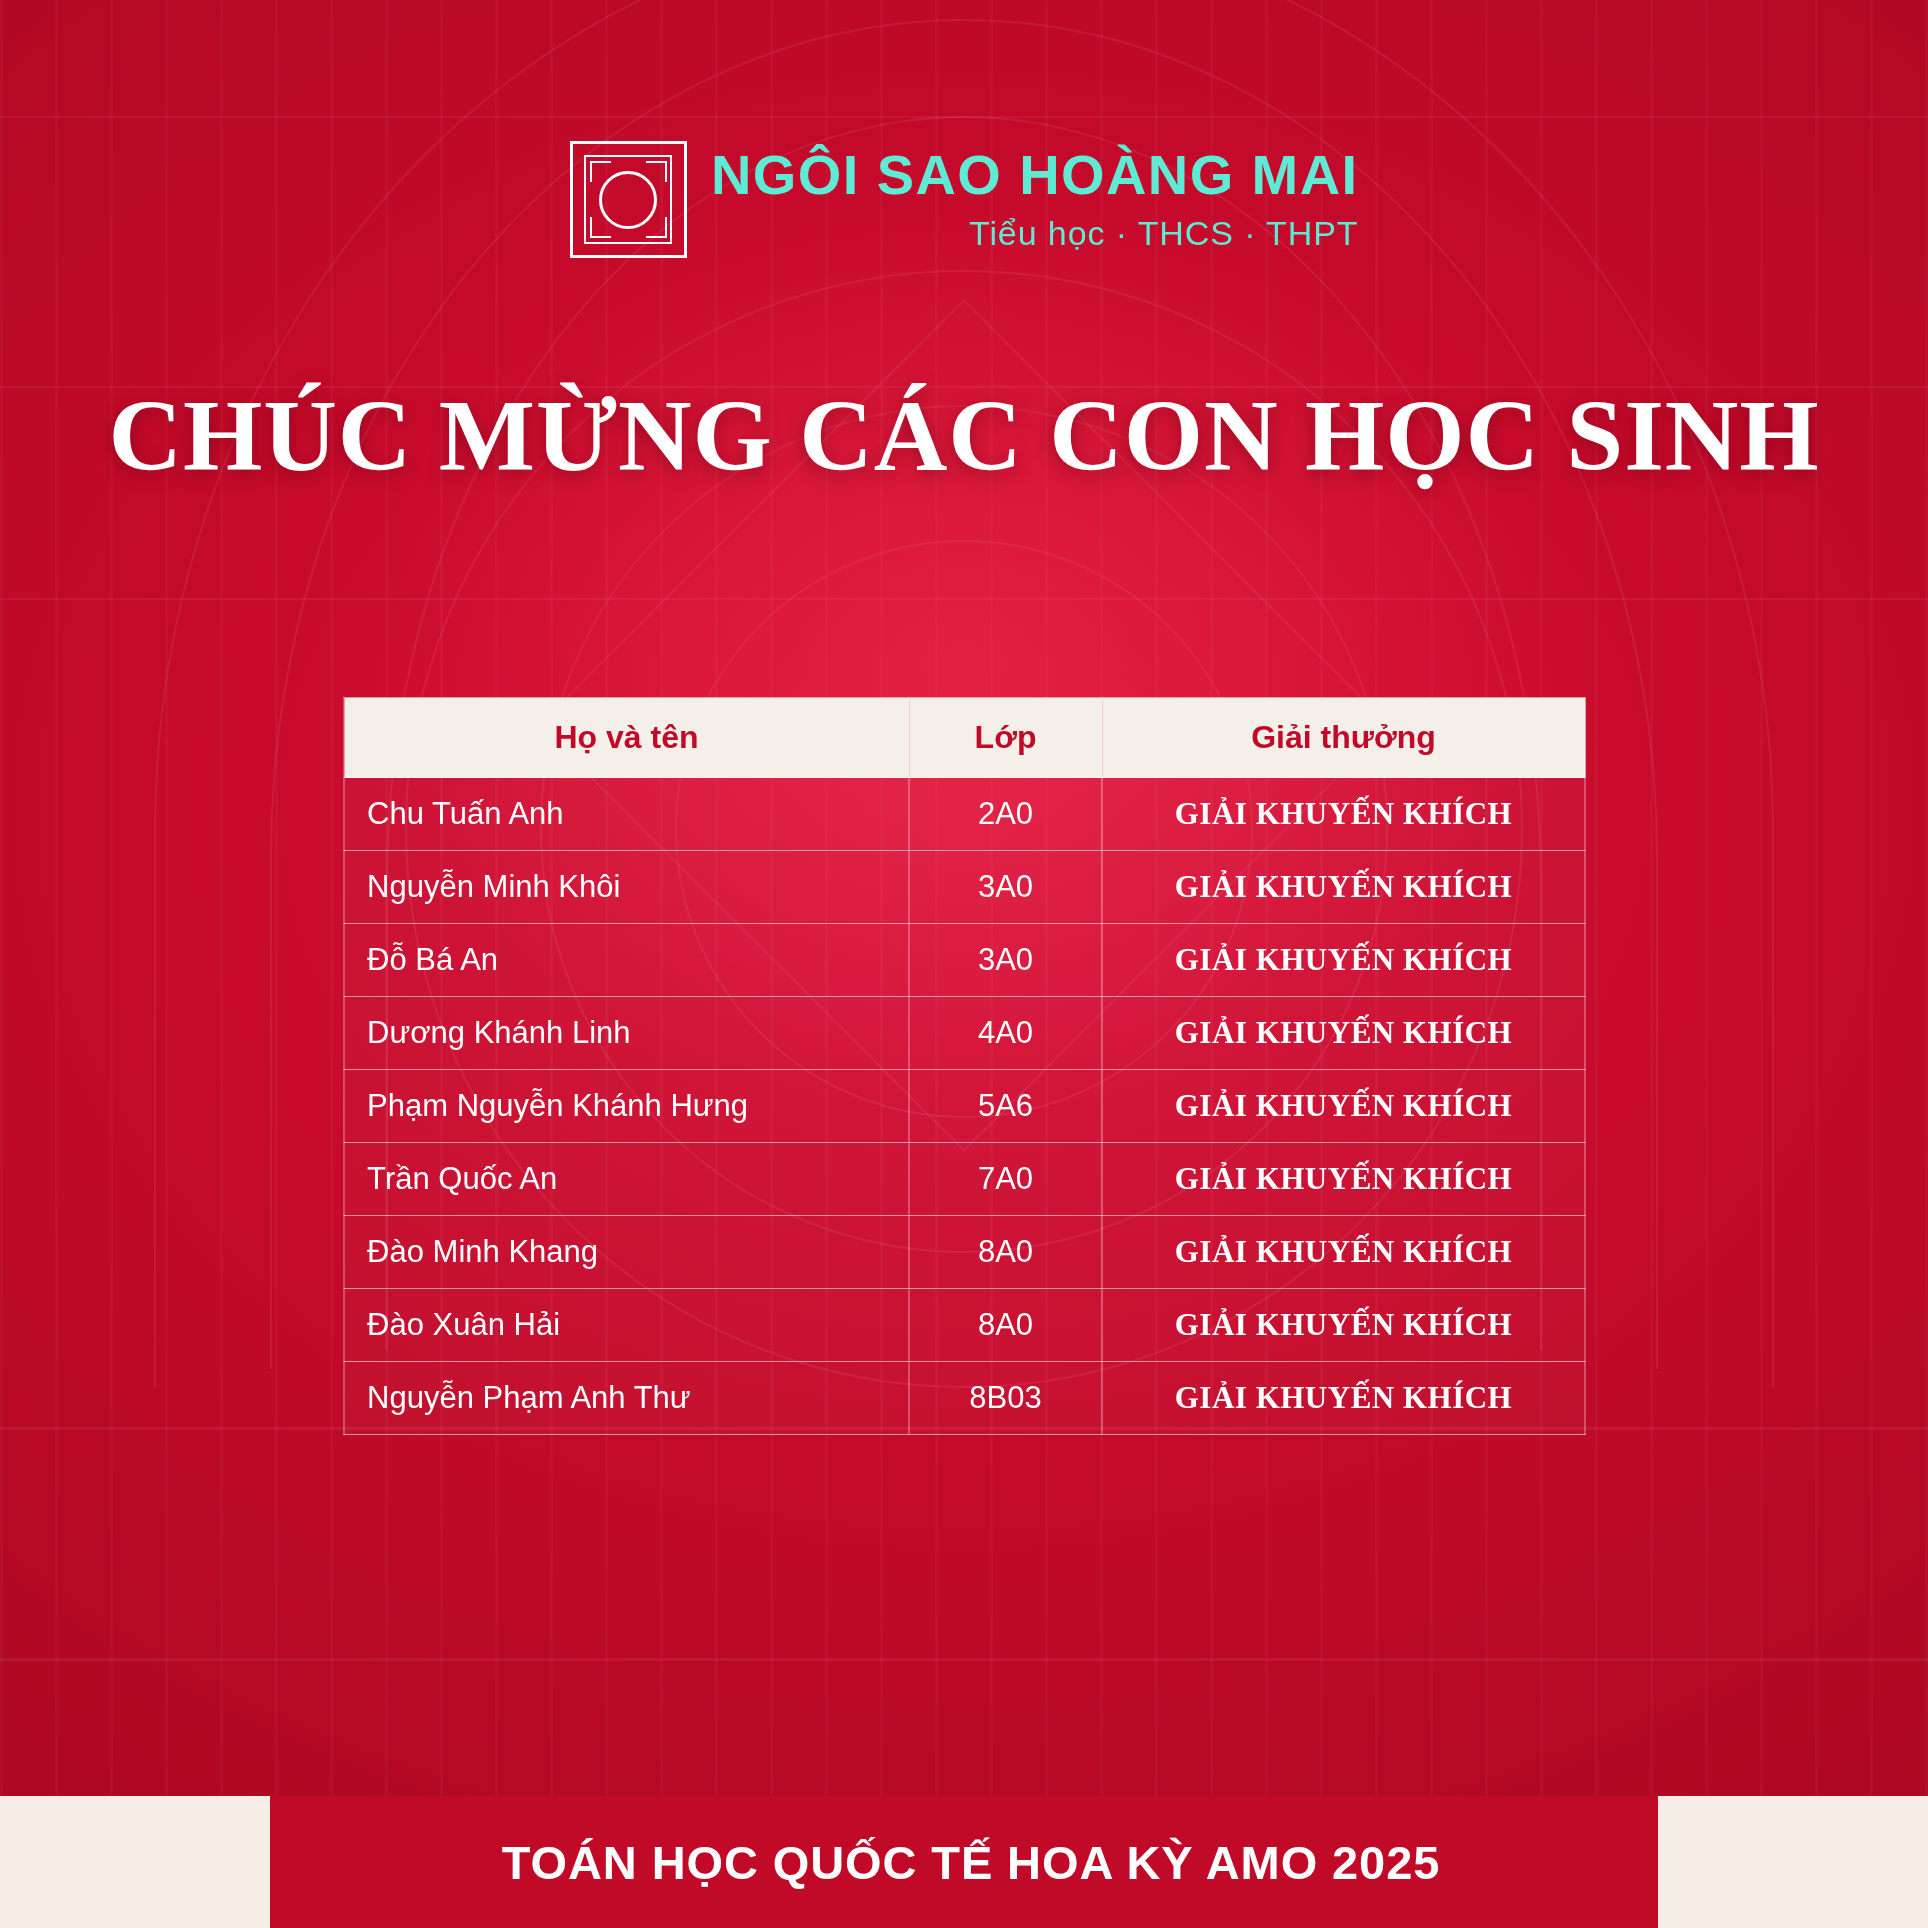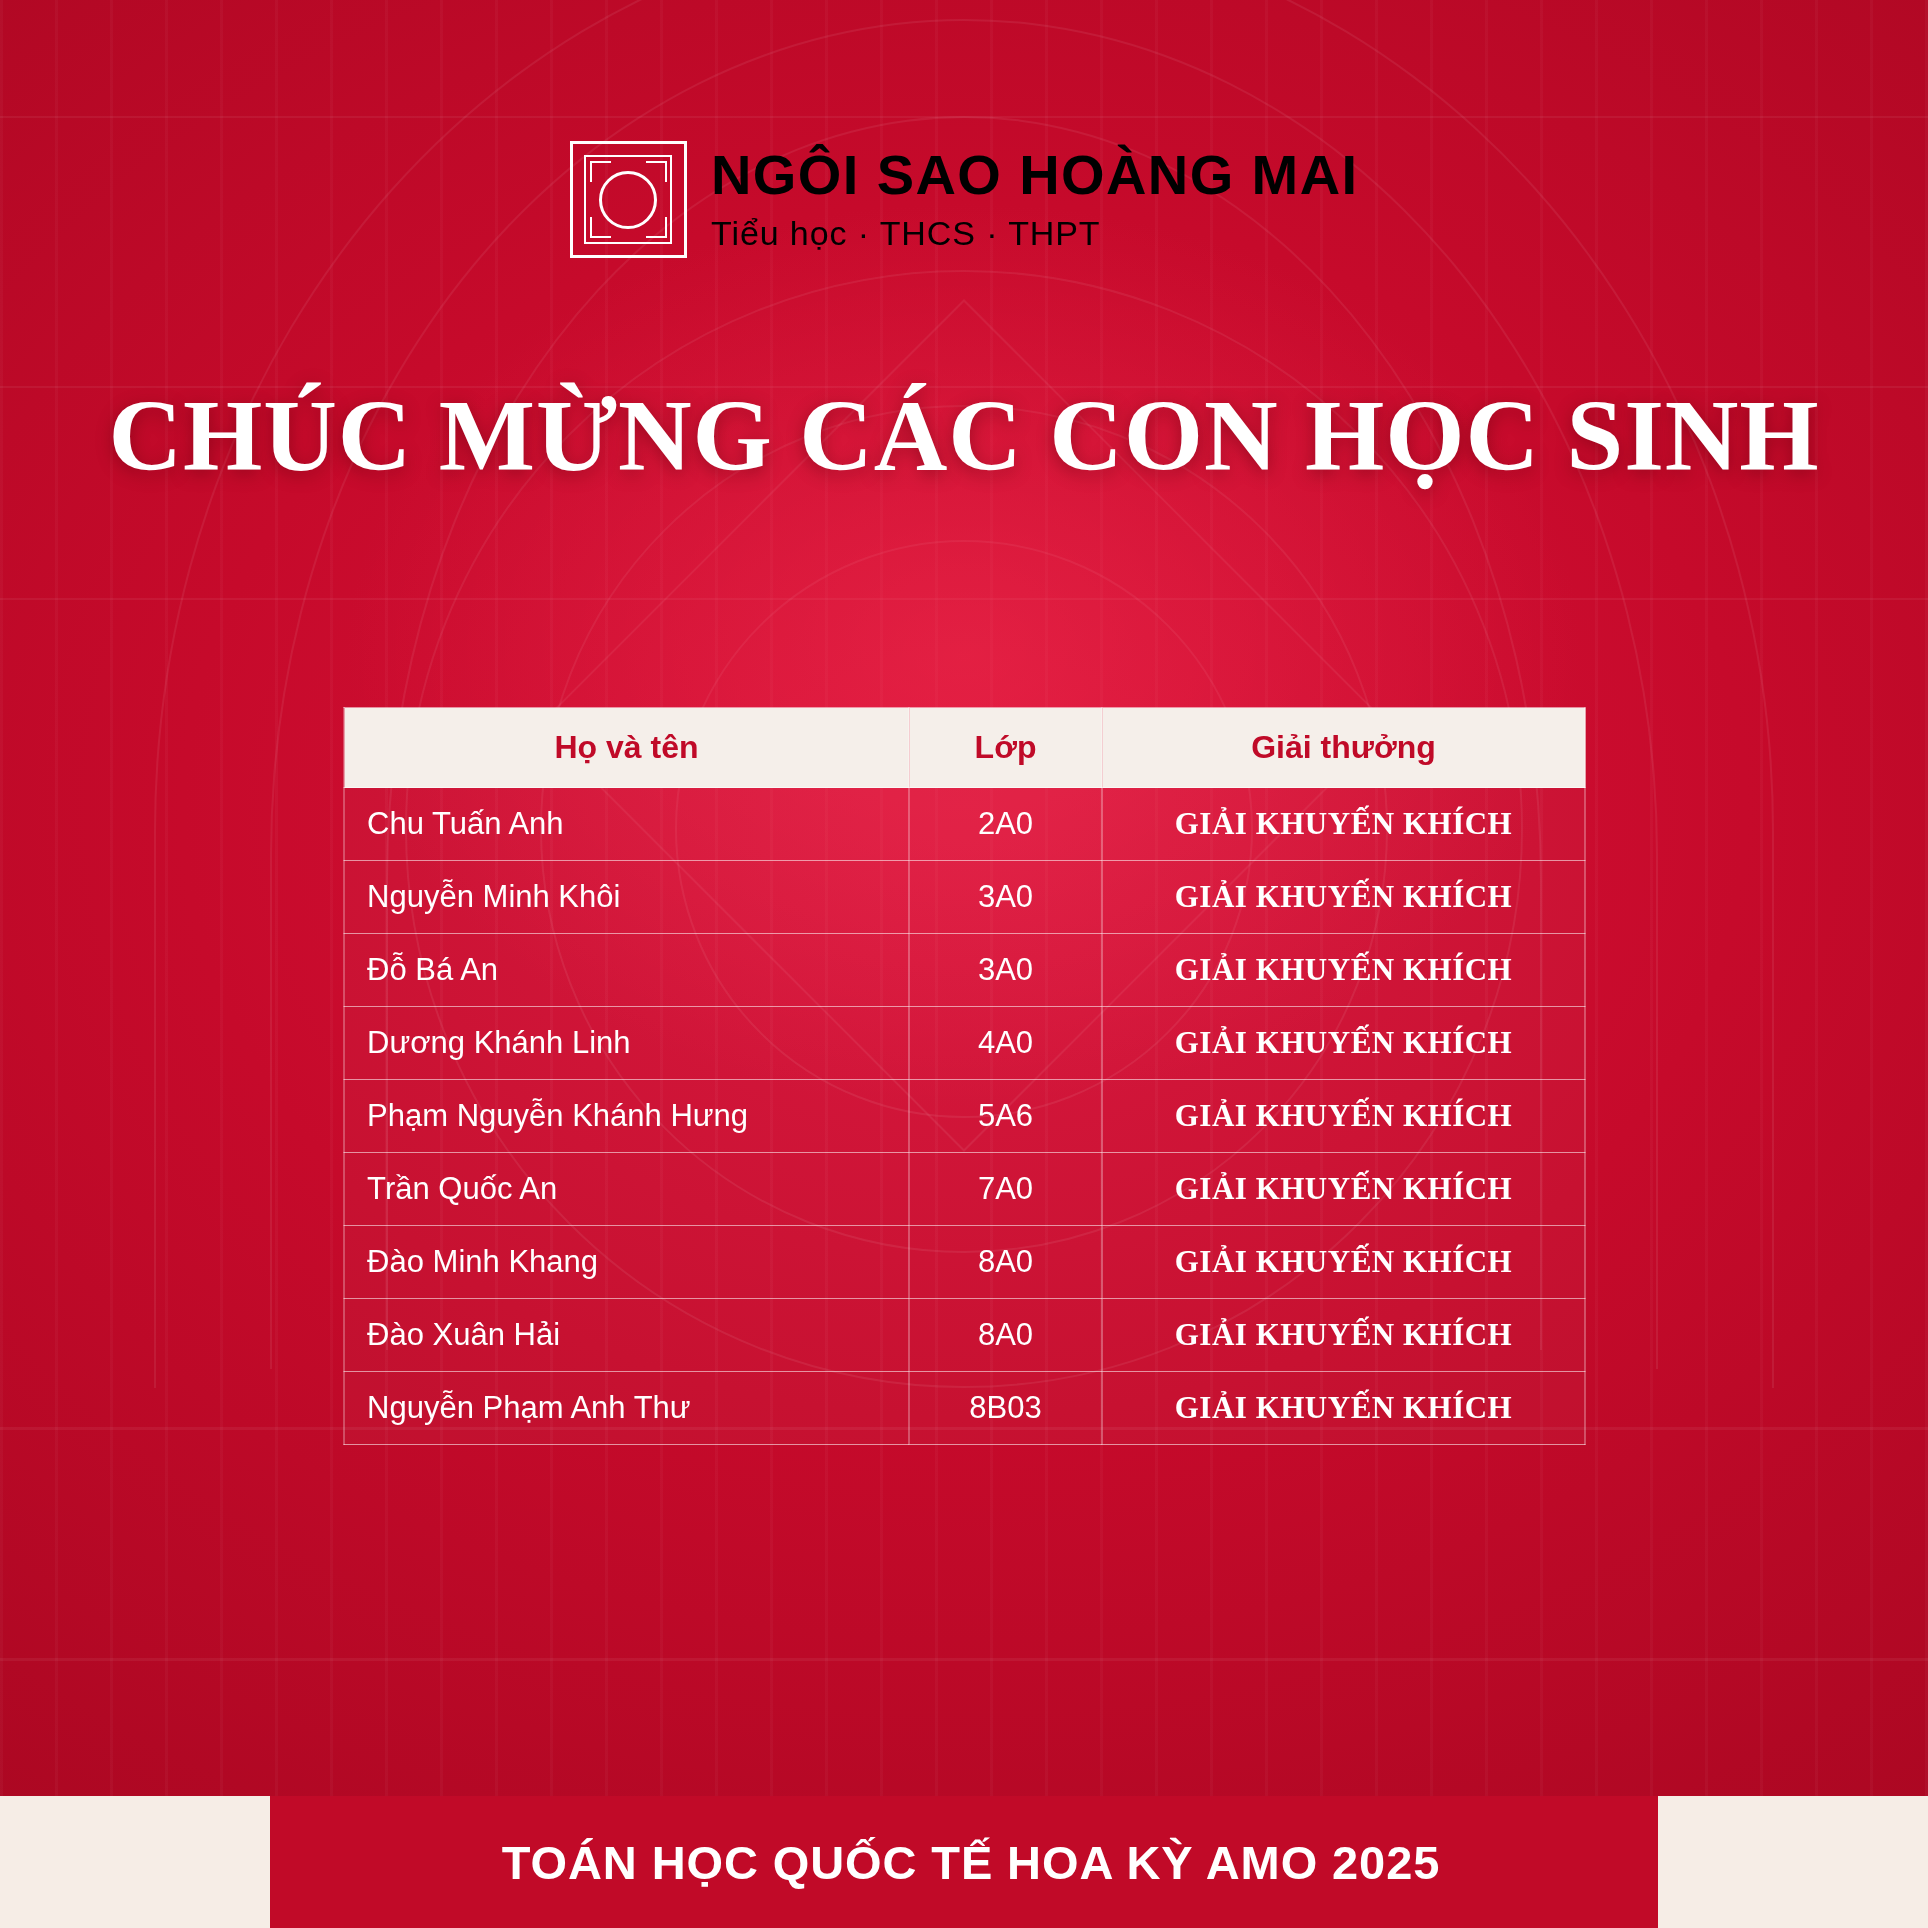--- a/index.html
+++ b/index.html
@@ -129,21 +129,21 @@
     position: absolute;
     width: 21px; height: 21px;
     border: 2.8px solid #ffffff;
     z-index: 1;
   }
   .logo-mark .corner.tl { top: 17px; left: 17px; border-right: none; border-bottom: none; }
   .logo-mark .corner.tr { top: 17px; right: 17px; border-left: none; border-bottom: none; }
   .logo-mark .corner.bl { bottom: 17px; left: 17px; border-right: none; border-top: none; }
   .logo-mark .corner.br { bottom: 17px; right: 17px; border-left: none; border-top: none; }
 
-  .logo-text { color: #000000; }
+  .logo-text { color: #5eead4; text-align: right; }
   .logo-title {
     font-size: 56px;
     font-weight: 700;
     letter-spacing: 1.4px;
     line-height: 1.05;
     white-space: nowrap;
   }
   .logo-sub {
     margin-top: 9.4px;
     font-size: 34px;
@@ -167,21 +167,20 @@
     white-space: nowrap;
   }
 
   
   .table-wrap {
     position: absolute;
     top: 697px;
     left: 50%;
     transform: translateX(-50%);
     width: 1241px;
-    margin-top: 10px;
   }
   table.award-table {
     width: 100%;
     border-collapse: collapse;
     table-layout: fixed;
   }
   table.award-table col.c-name { width: 565px; }
   table.award-table col.c-class { width: 193px; }
   table.award-table col.c-award { width: 483px; }
 

